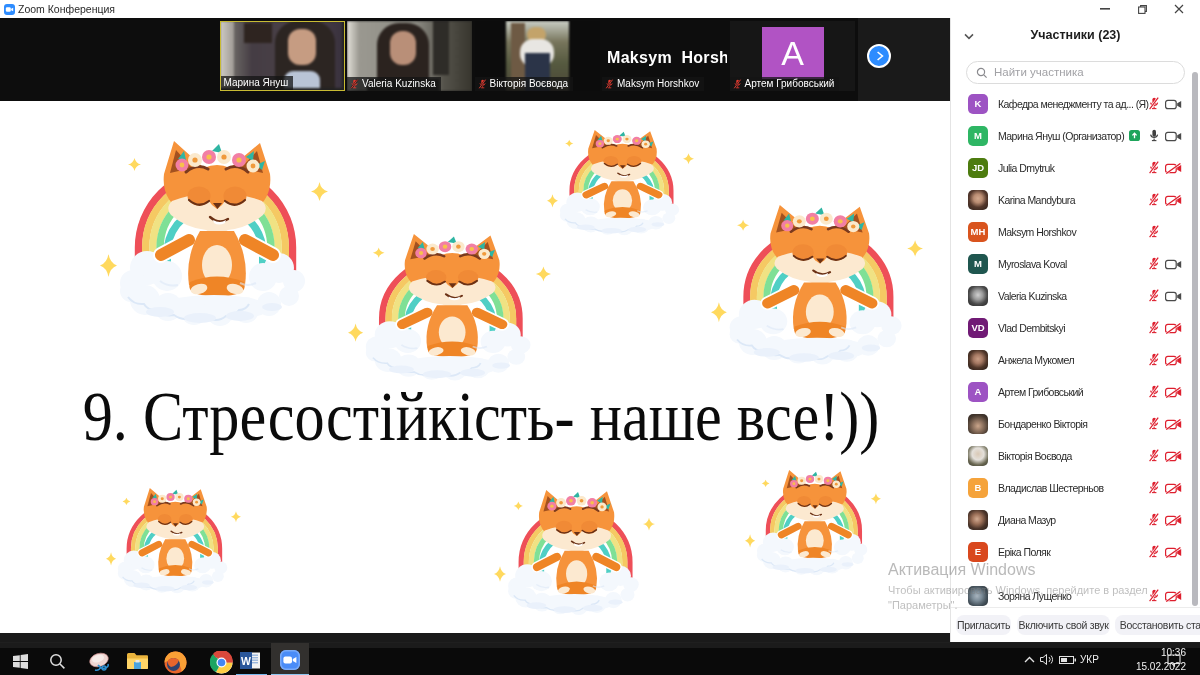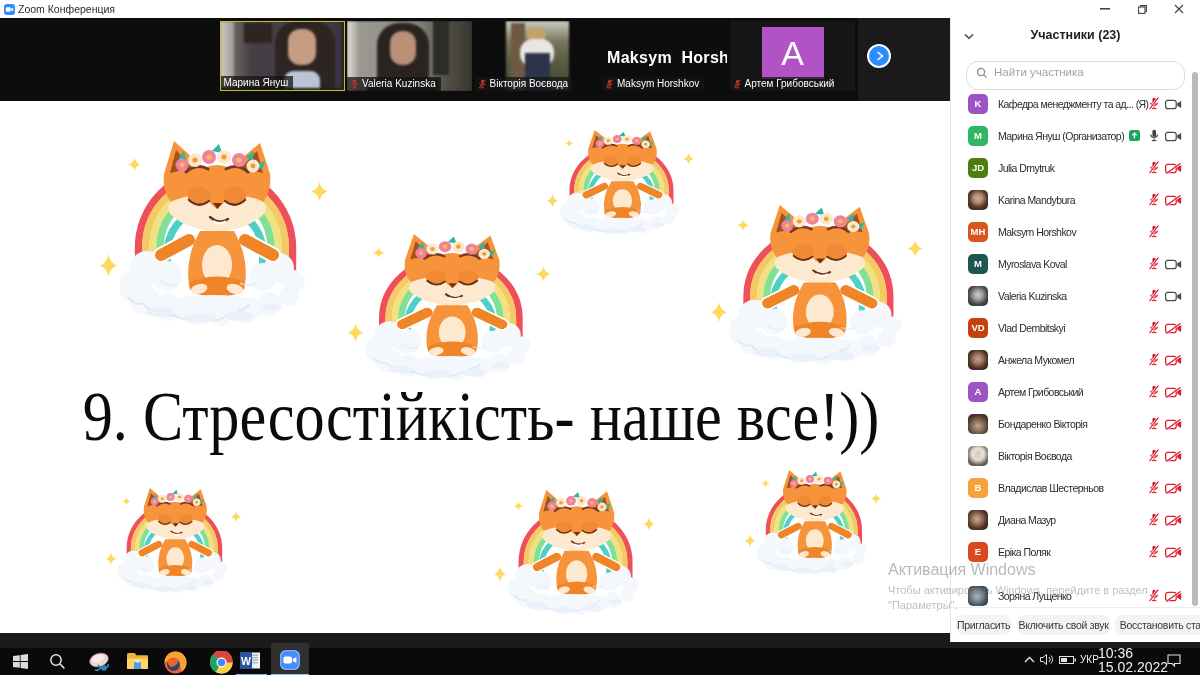--- a/index.html
+++ b/index.html
@@ -28,21 +28,21 @@
   
   #wm1{left:888px;top:561px;font-size:16px;color:rgba(127,127,127,0.55);}
   #wm2{left:888px;top:584px;font-size:11px;color:rgba(127,127,127,0.5);}
   #wm3{left:888px;top:599px;font-size:11px;color:rgba(127,127,127,0.5);}
   .row{position:absolute;left:0;width:249px;height:32px;}
   .av{position:absolute;left:17px;top:5.5px;width:20px;height:20px;border-radius:5px;
       color:#fff;font-size:9.5px;font-weight:bold;display:flex;align-items:center;justify-content:center;overflow:hidden;}
   .nm{position:absolute;left:47px;top:10px;font-size:10.5px;letter-spacing:-0.55px;color:#2b2b2b;white-space:nowrap;}
   #phead{position:absolute;left:0;top:10px;width:249px;text-align:center;font-size:12.5px;font-weight:bold;color:#1d1d1d;}
   #chev{position:absolute;left:13px;top:13px;width:9px;height:9px;}
-  #searchbox{position:absolute;left:15px;top:43px;width:219px;height:29px;border:1px solid #dcdcdc;
+  #searchbox{position:absolute;left:15px;top:43px;width:219px;height:23px;border:1px solid #dcdcdc;
      border-radius:12px;box-sizing:border-box;color:#a2a2a6;font-size:11.5px;line-height:21px;padding-left:27px;}
   #rows{position:absolute;left:0;top:70px;width:249px;height:530px;}
   #sfoot{position:absolute;left:0;top:589px;width:249px;height:35px;border-top:1px solid #ececec;background:#fff;}
   .sbtn{position:absolute;top:7px;height:20px;background:#f2f2f7;border-radius:8px;color:#3a3a3a;
         font-size:10px;letter-spacing:-0.3px;line-height:20px;text-align:center;white-space:nowrap;}
   #sscroll{position:absolute;left:241px;top:54px;width:6px;height:534px;background:#b9b9be;border-radius:3px;}
 </style></head>
 <body>
 <div class="abs" id="titlebar"></div>
 <div class="abs" id="zicon">
@@ -375,21 +375,21 @@
         <div class="av" style="background:radial-gradient(circle at 50% 45%, #d0d0d0 0%, #9a9a9a 32%, #4a4a4a 62%, #262626 100%)"></div>
         <div class="nm">Valeria Kuzinska</div>
         <svg class="abs" style="left:197px;top:9px;width:12px;height:13px" viewBox="0 0 12 13">
           <use href="#micR"></use>
         </svg>
         <svg class="abs" style="left:214px;top:11px;width:17px;height:11px" viewBox="0 0 17 11">
           <use href="#camD"></use>
         </svg>
       </div>
     <div class="row" style="top:224px">
-        <div class="av" style="background:#c2410c">VD</div>
+        <div class="av" style="background:#701a75">VD</div>
         <div class="nm">Vlad Dembitskyi</div>
         <svg class="abs" style="left:197px;top:9px;width:12px;height:13px" viewBox="0 0 12 13">
           <use href="#micR"></use>
         </svg>
         <svg class="abs" style="left:214px;top:11px;width:17px;height:11px" viewBox="0 0 17 11">
           <use href="#camR"></use>
         </svg>
       </div>
     <div class="row" style="top:256px">
         <div class="av" style="background:radial-gradient(circle at 50% 45%, #c99d85 0%, #a57862 30%, #503629 60%, #241a16 100%)"></div>
@@ -549,20 +549,20 @@
   <svg class="abs" style="left:1040px;top:11px;width:15px;height:11px" viewBox="0 0 15 11">
     <path d="M0.5,3.5 L3,3.5 L6.5,0.5 L6.5,10.5 L3,7.5 L0.5,7.5 Z" fill="none" stroke="#e2e2e2" stroke-width="1"></path>
     <path d="M9,3 a3.5,3.5 0 0 1 0,5 M11,1.5 a6,6 0 0 1 0,8" fill="none" stroke="#e2e2e2" stroke-width="1"></path>
   </svg>
   <svg class="abs" style="left:1059px;top:13px;width:17px;height:8px" viewBox="0 0 17 8">
     <rect x="0.5" y="0.5" width="14" height="7" fill="none" stroke="#e2e2e2" stroke-width="1"></rect>
     <rect x="2" y="2" width="6" height="4" fill="#e2e2e2"></rect>
     <rect x="15.5" y="2.5" width="1.5" height="3" fill="#e2e2e2"></rect>
   </svg>
   <div class="abs" style="left:1080px;top:11px;font-size:10px;color:#f0f0f0;">УКР</div>
-  <div class="abs" style="left:1098px;top:3px;width:57px;text-align:left;font-size:14px;color:#f0f0f0;line-height:14px;">10:36<br>15.02.2022</div>
+  <div class="abs" style="left:1129px;top:3px;width:57px;text-align:right;font-size:10px;color:#f0f0f0;line-height:14px;">10:36<br>15.02.2022</div>
   <svg class="abs" style="left:1167px;top:11px;width:14px;height:13px" viewBox="0 0 14 13">
     <path d="M1,1 L13,1 L13,9.5 L7.5,9.5 L7.5,12 L5,9.5 L1,9.5 Z" fill="none" stroke="#e2e2e2" stroke-width="1.1"></path>
   </svg>
 </div>
 <div class="abs" id="wm1">Активация Windows</div>
 <div class="abs" id="wm2">Чтобы активировать Windows, перейдите в раздел</div>
 <div class="abs" id="wm3">"Параметры".</div>
 
 </body></html>

